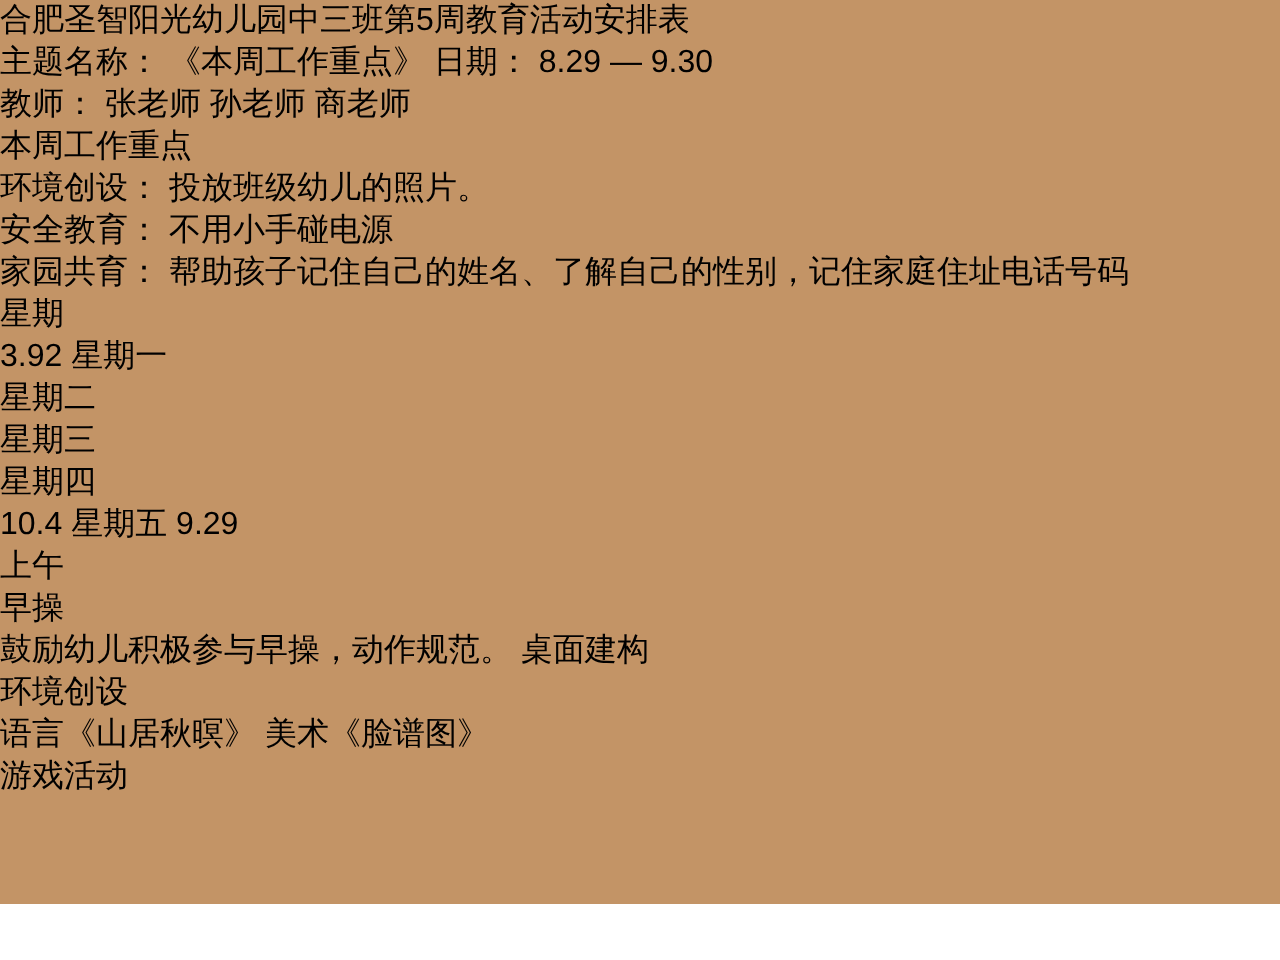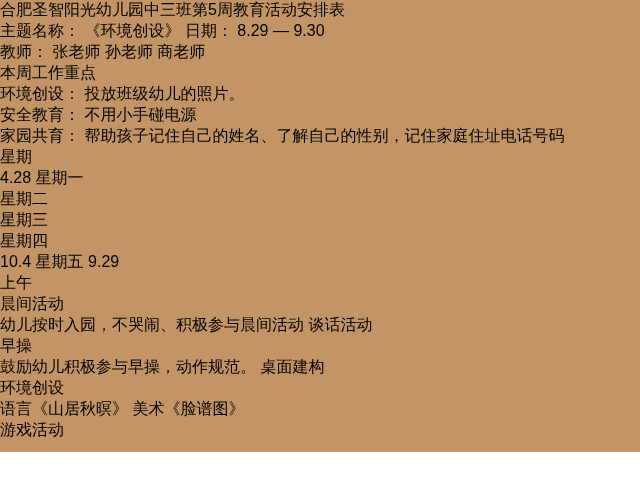--- a/index.html
+++ b/index.html
@@ -76,21 +76,21 @@
   <div class="blob tl"></div>
   <div class="blob bl"></div>
   <div class="blob bc"></div>
 
   <div class="paper">
 
     <div class="title"><span>合肥圣智阳光幼儿园中</span><span class="hw fill">三</span><span>班第</span><span class="hw big">5</span><span>周教育活动安排表</span></div>
 
     <div class="metaline">
       <span class="plab">主题名称：</span>
-      <span class="hw v13">《环境创设》</span>
+      <span class="hw v13">《本周工作重点》</span>
       <span class="plab gap">日期：</span>
       <span class="hw v15">8.29 — 9.30</span>
     </div>
 
     <div class="teacherline">
       <span class="plab">教师：</span>
       <span class="hw v13">张老师 孙老师 商老师</span>
     </div>
 
     <div class="tbl">
@@ -113,43 +113,36 @@
               <span class="plab">家园共育：</span>
               <span class="hw v11">帮助孩子记住自己的姓名、了解自己的性别，记住家庭住址电话号码</span>
             </div>
           </div>
         </div>
       </div>
 
       <div class="wrow">
         <div class="c w92">星期</div>
         <div class="c w150">
-          <span class="hw v12">4.28</span>
+          <span class="hw v12">3.92</span>
           <span>星期一</span>
         </div>
         <div class="c w78">星期二</div>
         <div class="c w90">星期三</div>
         <div class="c w70">星期四</div>
         <div class="c grow nr">
           <span class="hw v12">10.4</span>
           <span>星期五</span>
           <span class="hw v12">9.29</span>
         </div>
       </div>
 
       <div class="band">
         <div class="pcell">上午</div>
         <div class="brows">
-          <div class="srow h36">
-            <div class="lab">晨间活动</div>
-            <div class="days split">
-              <span class="hwline t2">幼儿按时入园，不哭闹、积极参与晨间活动</span>
-              <span class="hwline t20">谈话活动</span>
-            </div>
-          </div>
           <div class="srow h19">
             <div class="lab">早操</div>
             <div class="days">
               <span class="hwline">鼓励幼儿积极参与早操，动作规范。</span>
               <span class="hwfri">桌面建构</span>
             </div>
           </div>
           <div class="srow h21">
             <div class="lab">环境创设</div>
             <div class="days">

